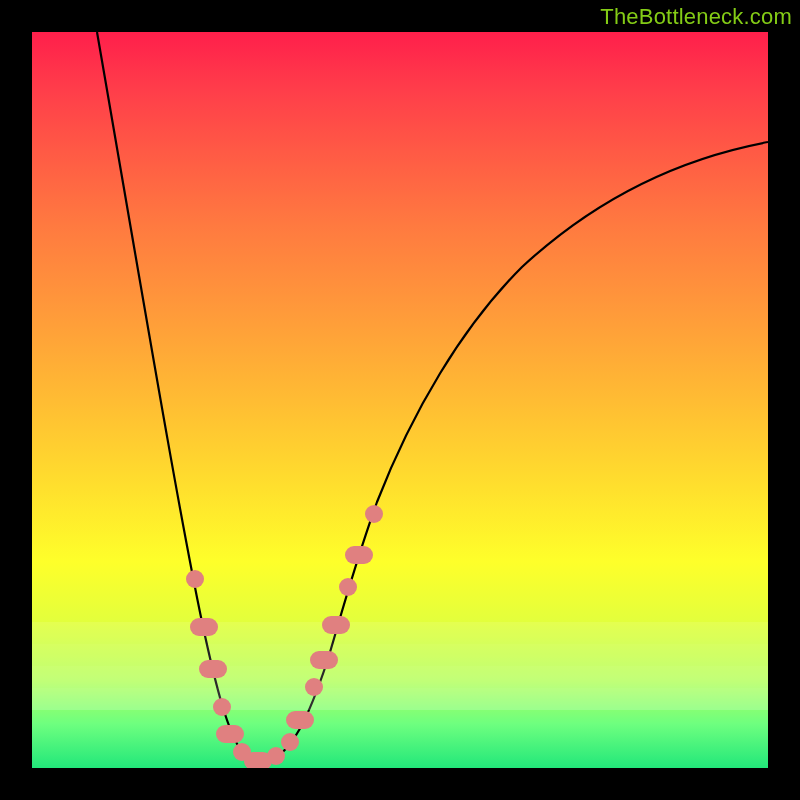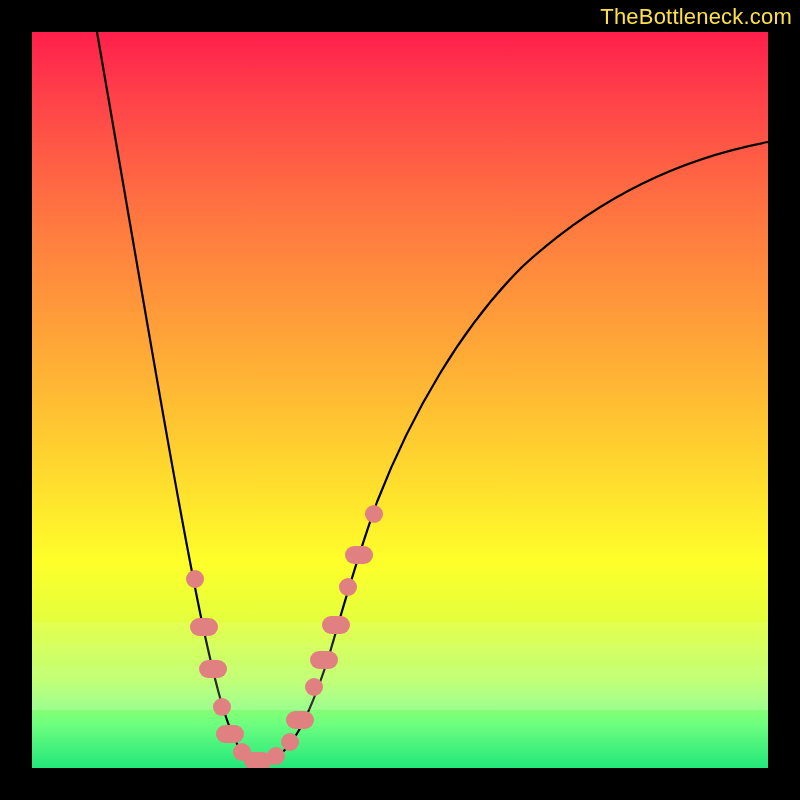--- a/index.html
+++ b/index.html
@@ -51,21 +51,21 @@
     left: 0;
     right: 0;
     background: rgba(255,255,255,0.15);
   }
   .watermark {
     position: absolute;
     top: 4px;
     right: 8px;
     font-size: 22px;
     font-weight: 500;
-    color: #fde047;
+    color: #84cc16;
     letter-spacing: 0.2px;
   }
   .curve {
     position: absolute;
     inset: 0;
   }
   .dot {
     position: absolute;
     width: 18px;
     height: 18px;

